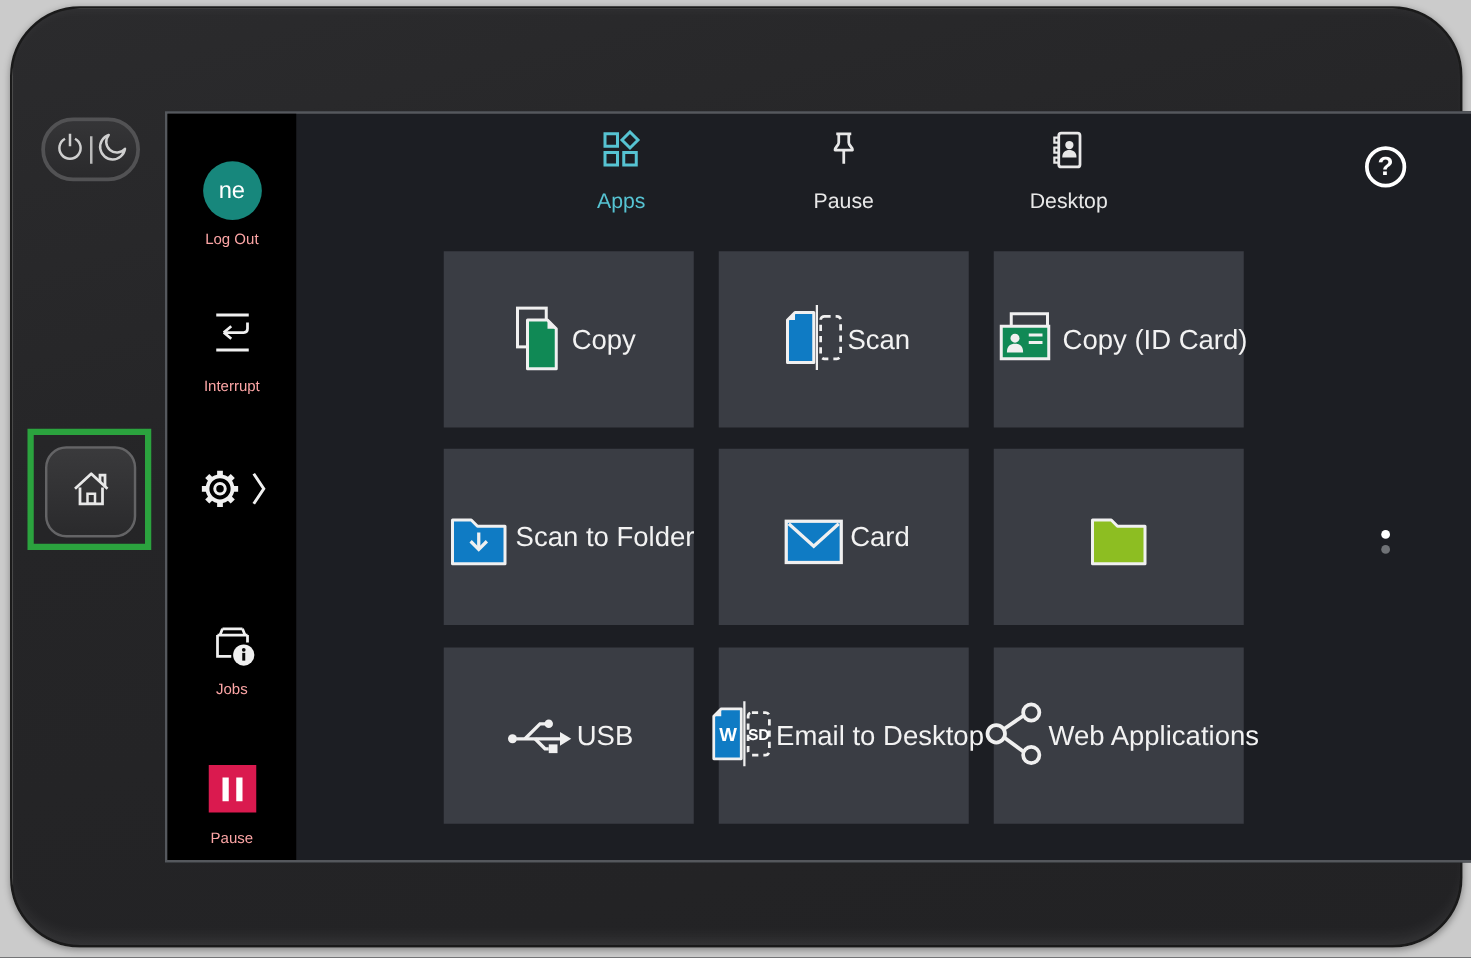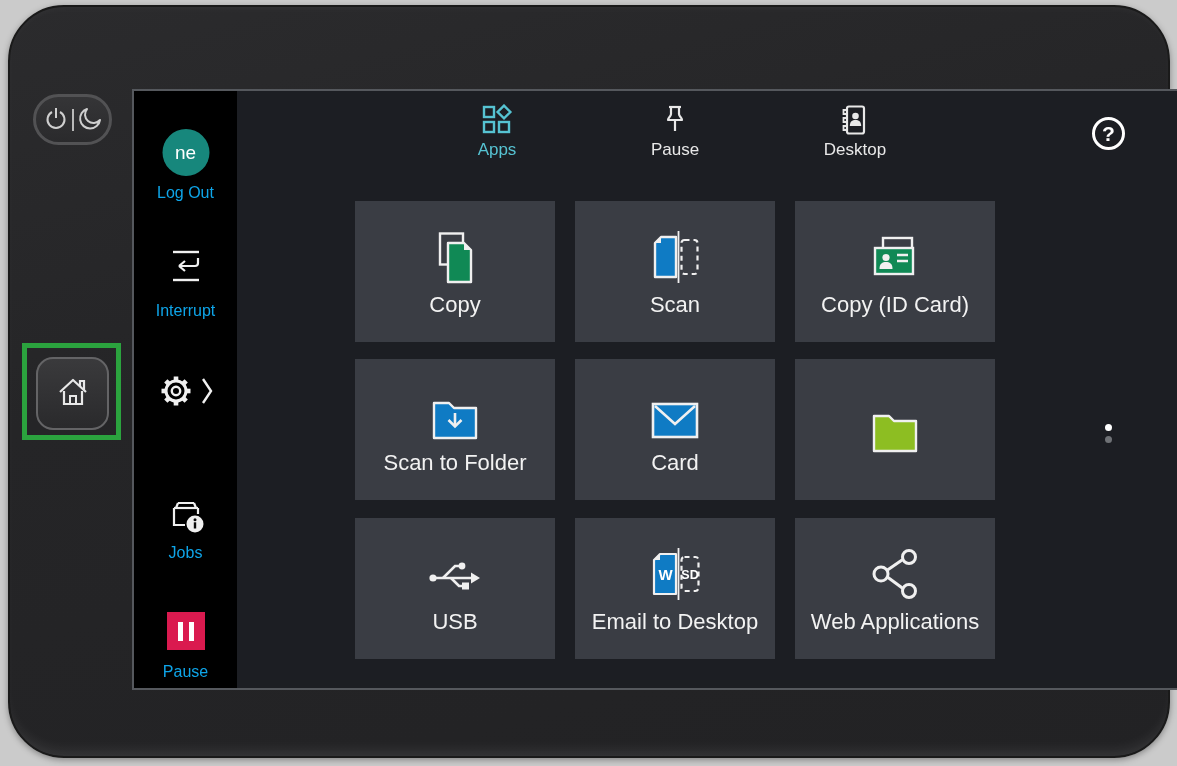--- a/index.html
+++ b/index.html
@@ -40,52 +40,52 @@
   
   .screen {
     position:absolute; left:122px; top:82px; width:1160px; height:601px;
     border:2px solid #55585d; background:#1c1e23; display:flex;
   }
   .sidebar {
     width:103px; flex-shrink:0; background:#000; position:relative;
   }
   .sb-label {
     position:absolute; left:0; right:0; text-align:center;
-    color:#0ea5e9; font-size:16px;
+    color:#fca5a5; font-size:12px;
   }
   .avatar {
     position:absolute; left:50%; transform:translateX(-50%); top:38px;
     width:47px; height:47px; border-radius:50%;
     display:flex; align-items:center; justify-content:center;
     color:#fff; font-size:19px;
   }
   .sb-icon { position:absolute; left:0; right:0; display:flex; justify-content:center; }
   .pause-sq {
     position:absolute; left:50%; transform:translateX(-50%); top:521px;
     width:38px; height:38px;
     display:flex; align-items:center; justify-content:center; gap:6px;
   }
   .pause-sq i { display:block; width:5px; height:19px; background:#fff; }
   
   .content { flex:1; position:relative; }
   .tab {
     position:absolute; top:12px; width:140px; text-align:center; cursor:pointer;
   }
-  .tab .tab-label { margin-top:3px; font-size:17px; color:#e8e8e8; }
+  .tab .tab-label { margin-top:14px; font-size:17px; color:#e8e8e8; }
   .tab.active .tab-label { color:#56c3d2; }
   .tab-icon { height:34px; display:flex; justify-content:center; align-items:center; }
   .help-btn {
     position:absolute; left:855px; top:26px; width:33px; height:33px;
     border:3px solid #fff; border-radius:50%;
     display:flex; align-items:center; justify-content:center;
     color:#fff; font-size:21px; font-weight:bold;
   }
   .tile {
     position:absolute; width:200px; height:141px; background:#3a3d44;
-    display:flex; flex-direction:column; align-items:center; justify-content:center;
+    display:flex; align-items:center; justify-content:center;
     cursor:pointer;
   }
   .tile-icon { height:60px; display:flex; align-items:flex-end; justify-content:center; margin-bottom:7px; }
   .tile-label { font-size:22px; color:#f2f2f2; white-space:nowrap; }
   .dot { position:absolute; left:868px; width:7px; height:7px; border-radius:50%; }
   .dot-1 { top:333px; background:#ffffff; }
   .dot-2 { top:345px; background:#6f7276; }
 </style>
 </head>
 <body>

